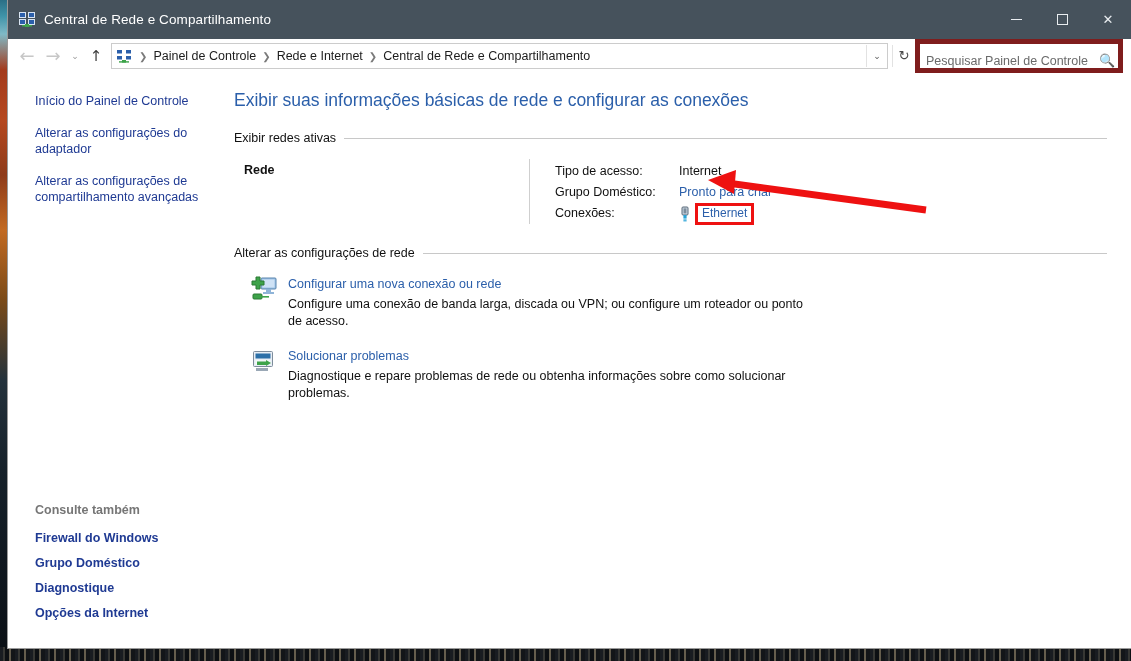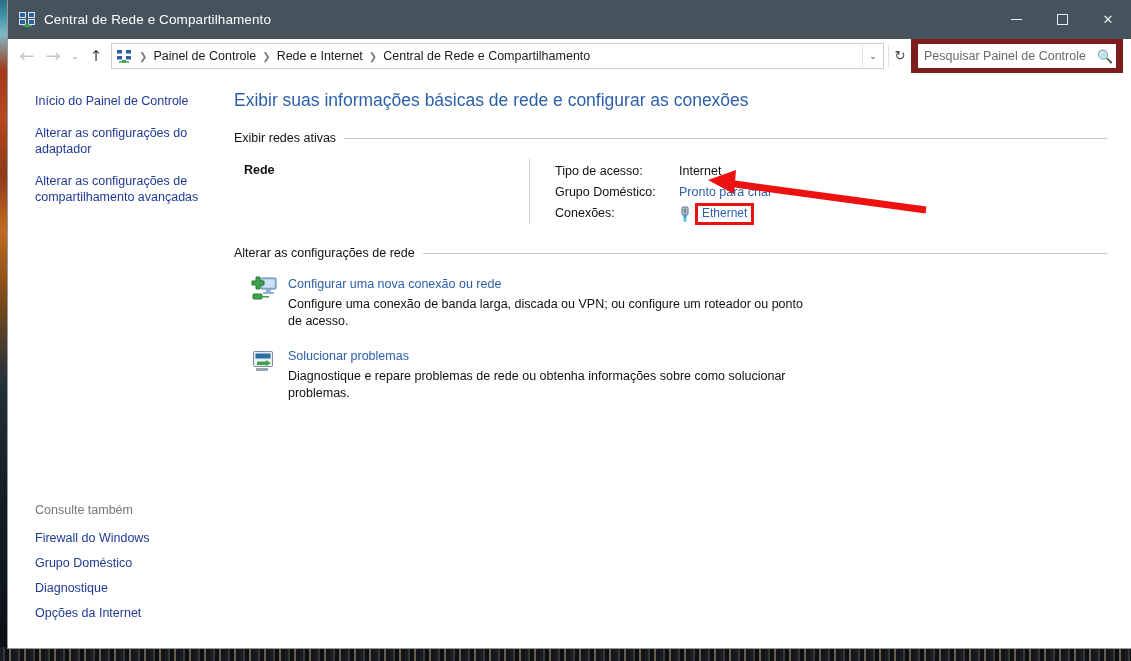--- a/index.html
+++ b/index.html
@@ -198,23 +198,23 @@
     font-size: 13px;
     text-align: center;
     font-family: "DejaVu Sans", sans-serif;
     border-left: 1px solid #e2e2e2;
     height: 22px;
     line-height: 22px;
   }
   #searchbox {
     width: 198px;
     height: 24px;
-    border: 7px solid #7f1d1d;
-    display: flex;
-    align-items: center;
+    border: 5px solid #7f1d1d;
+    display: flex;
+    align-items: flex-end;
     flex: 0 0 auto;
   }
   #search-input {
     border: 0;
     outline: 0;
     flex: 1 1 auto;
     font-family: "Liberation Sans", sans-serif;
     font-size: 12.5px;
     color: #6a6a6a;
     padding: 0 6px;
@@ -251,20 +251,21 @@
     color: #1f3a93;
     font-size: 12.5px;
     line-height: 16px;
     padding: 0 12px 0 27px;
     margin-bottom: 16px;
     cursor: pointer;
   }
   #see-also {
     margin-top: auto;
     padding-bottom: 18px;
+    font-weight: bold;
   }
   #see-also-title {
     color: #767676;
     font-size: 12.5px;
     padding: 0 12px 0 27px;
     margin-bottom: 13px;
   }
   .see-link {
     color: #1f3a93;
     font-size: 12.5px;

